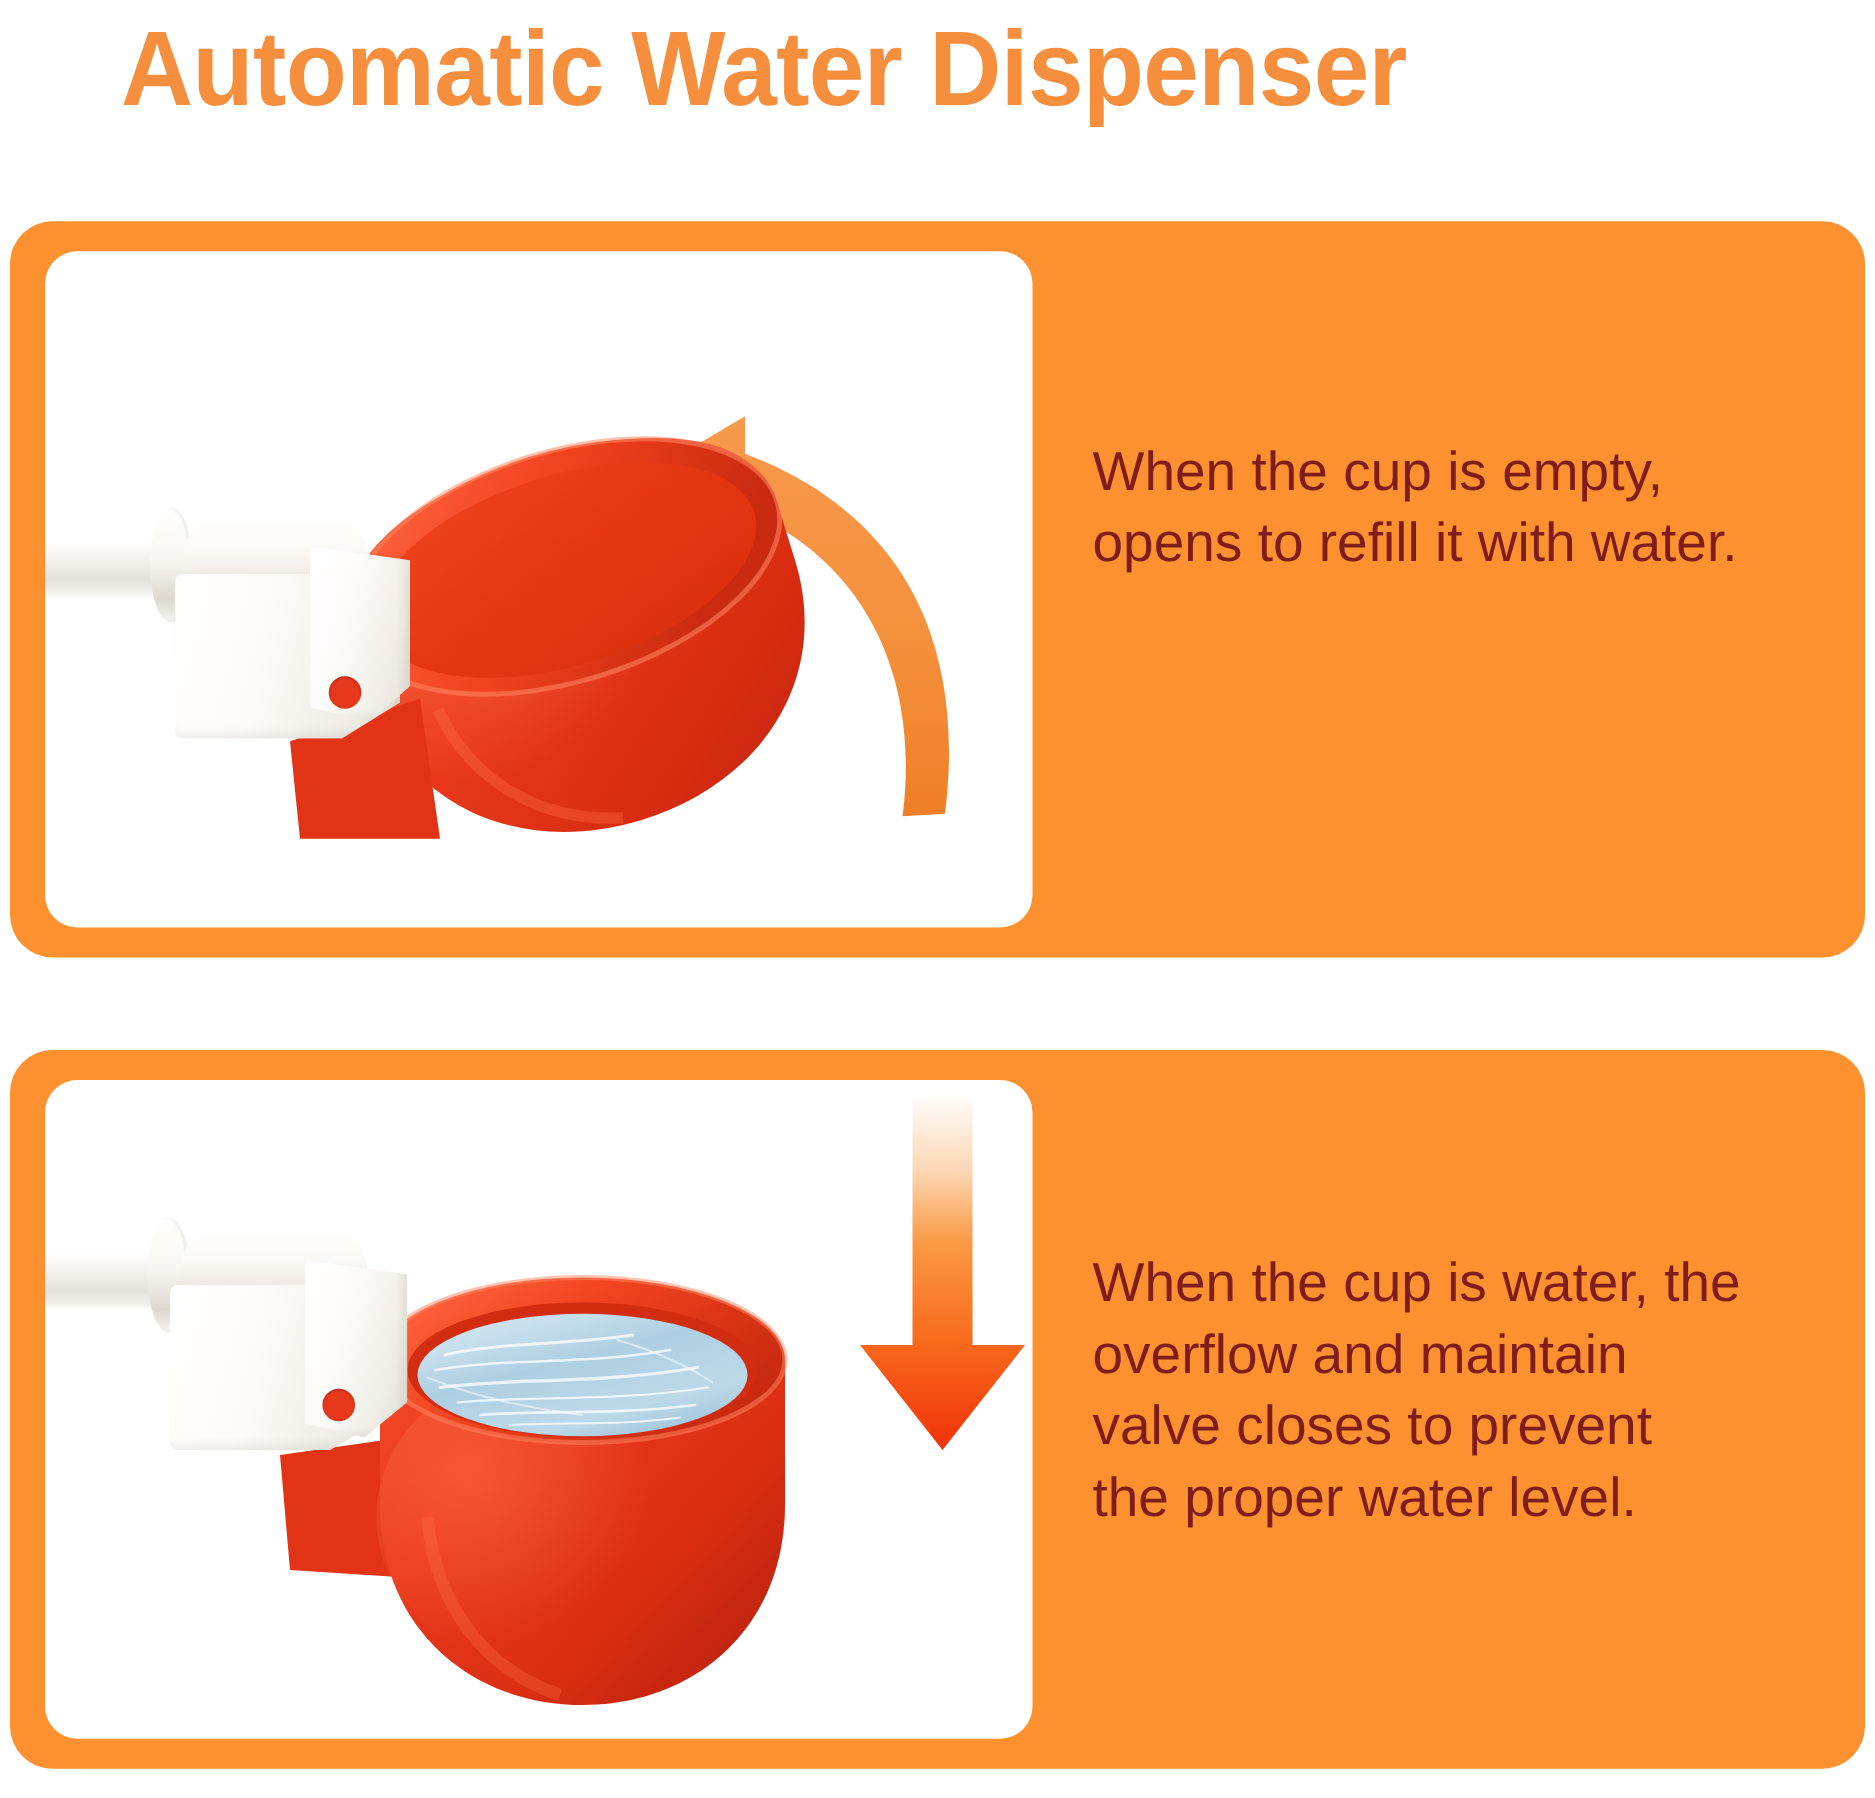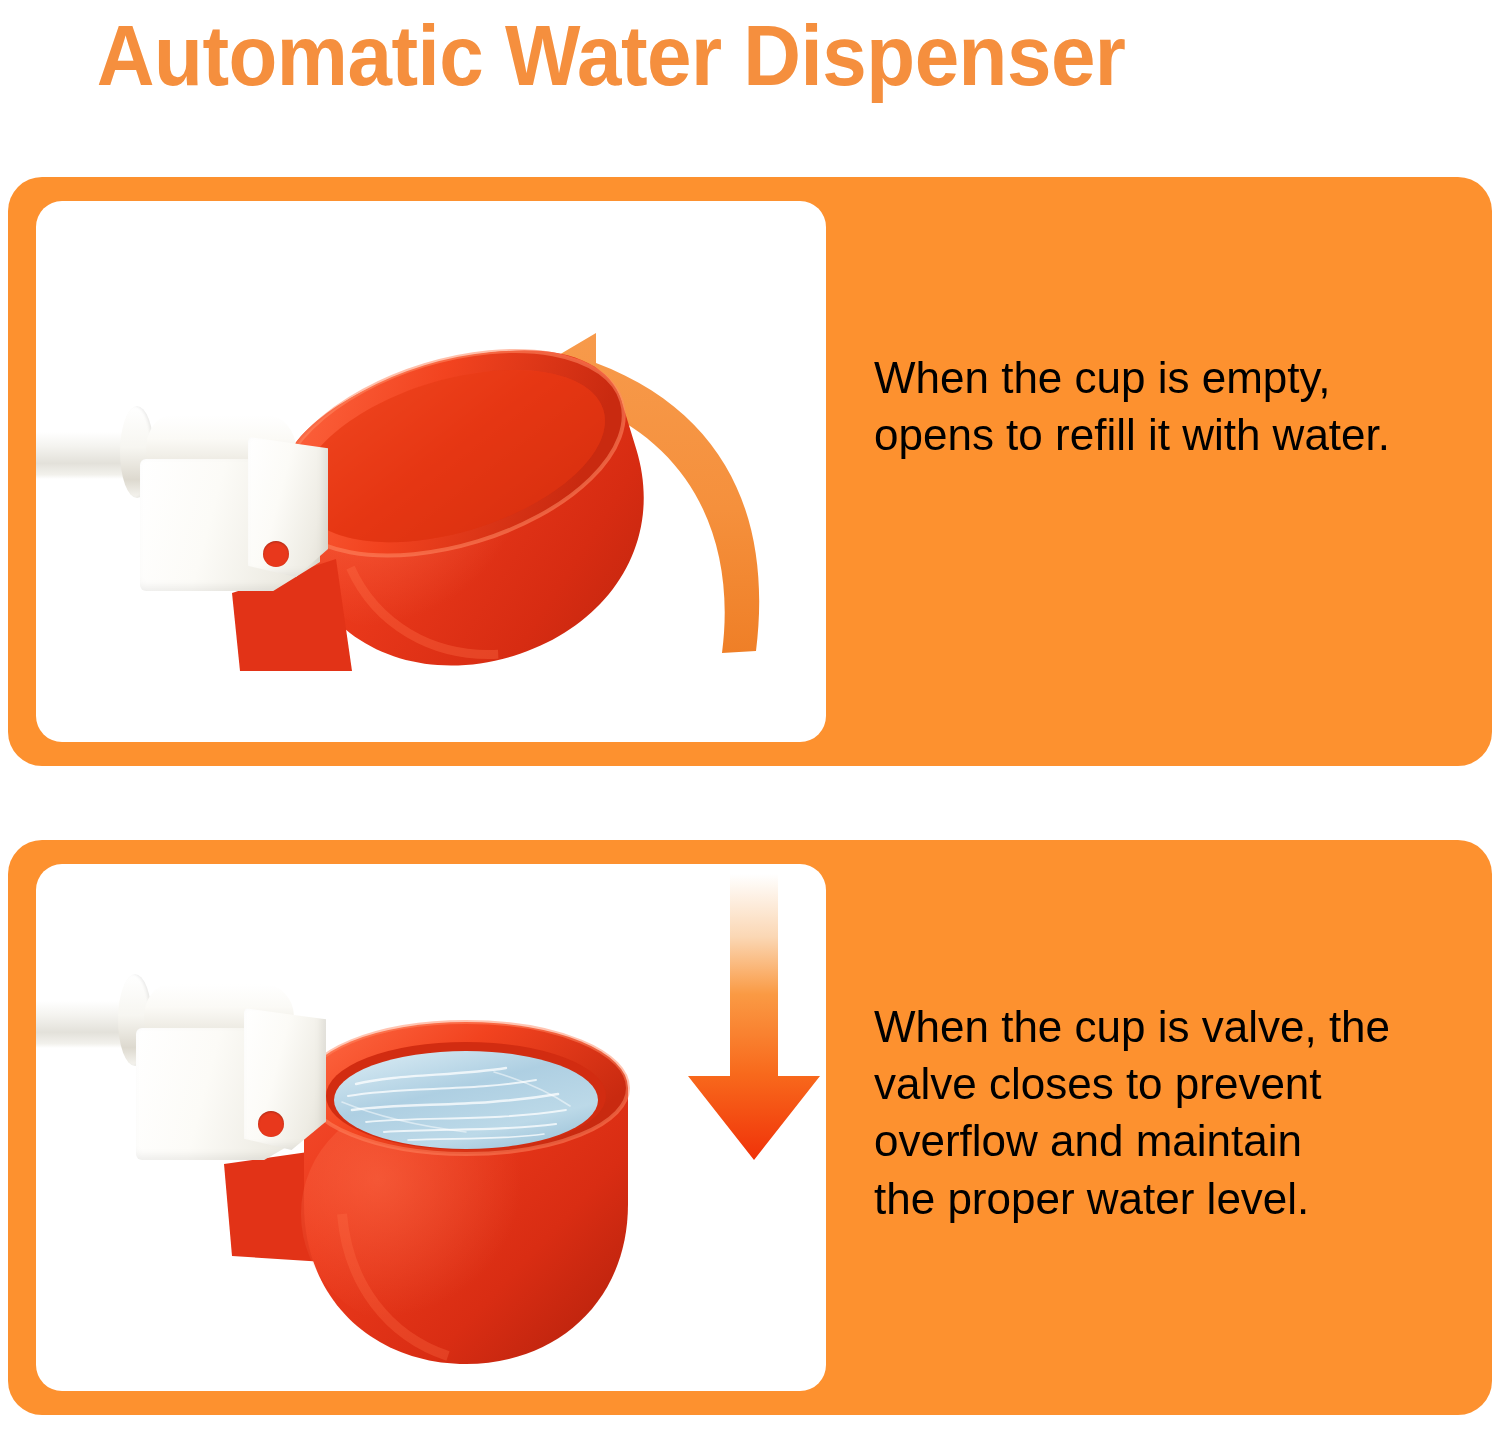--- a/index.html
+++ b/index.html
@@ -56,21 +56,21 @@
     bottom: 24px;
     background: #ffffff;
     border-radius: 26px;
     overflow: hidden;
   }
 
   .caption {
     position: absolute;
     left: 866px;
     right: 40px;
-    color: #000000;
+    color: #7f1d1d;
     font-family: "Liberation Sans", sans-serif;
     font-size: 44px;
     line-height: 1.30;
     font-weight: 400;
   }
   .caption-1 { top: 172px; }
   .caption-2 { top: 158px; }
 
   
   .scene { position: absolute; inset: 0; }
@@ -297,18 +297,18 @@
                   border-radius: 6px;"></div>
       <div class="valve-body" style="left:208px; top:144px; width:82px; height:142px;
                   clip-path: polygon(0% 0%, 100% 8%, 100% 80%, 58% 100%, 0% 92%);
                   border-radius: 5px;"></div>
       <div class="valve-hole" style="left:222px; top:247px; width:26px; height:26px;"></div>
 
     </div>
   </div>
 
   <div class="caption caption-2">
-    <span>When the cup is valve, the</span>
+    <span>When the cup is water, the</span>
+    <span>overflow and maintain</span>
     <span>valve closes to prevent</span>
-    <span>overflow and maintain</span>
     <span>the proper water level.</span>
   </div>
 </div>
 
 </body></html>

